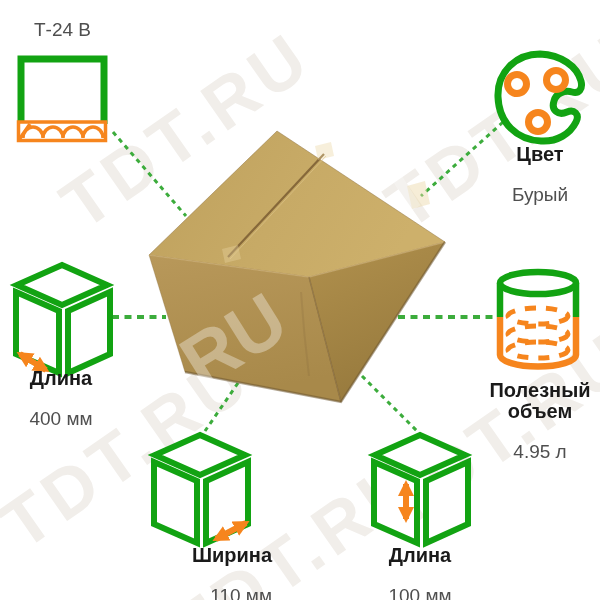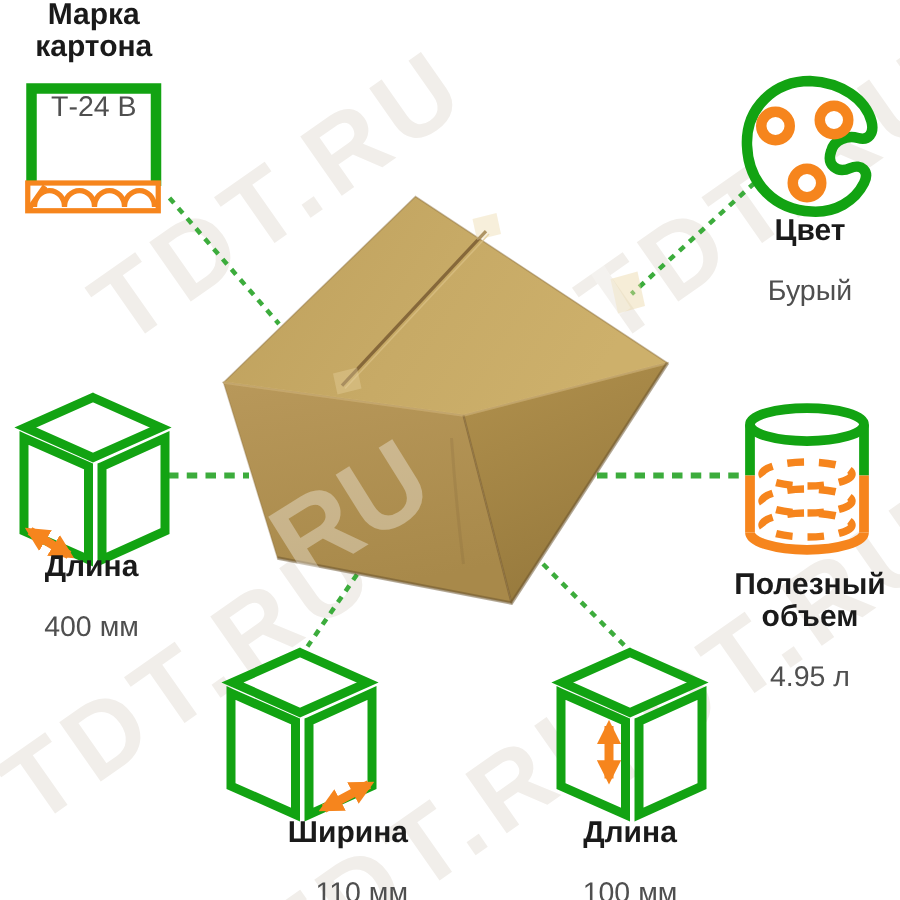--- a/index.html
+++ b/index.html
@@ -118,24 +118,20 @@
       <ellipse cx="538" cy="283" rx="38" ry="11" fill="#ffffff" stroke="#12A312" stroke-width="6.5"></ellipse>
       <g stroke="#F6851D" stroke-width="5" fill="none" stroke-dasharray="11 10">
         <ellipse cx="538" cy="316" rx="30" ry="8"></ellipse>
         <ellipse cx="538" cy="334" rx="30" ry="8"></ellipse>
         <ellipse cx="538" cy="350" rx="30" ry="8"></ellipse>
       </g>
     </g>
   </svg>
 
   <div class="spec" style="left:0;top:143;width:125px;">
-    <div class="label">
-      <div>Марка</div>
-      <div>картона</div>
-    </div>
     <div class="value">Т-24 В</div>
   </div>
 
   <div class="spec" style="left:472px;top:144px;width:136px;">
     <div class="label">Цвет</div>
     <div class="value">Бурый</div>
   </div>
 
   <div class="spec" style="left:0;top:368px;width:122px;">
     <div class="label">Длина</div>

